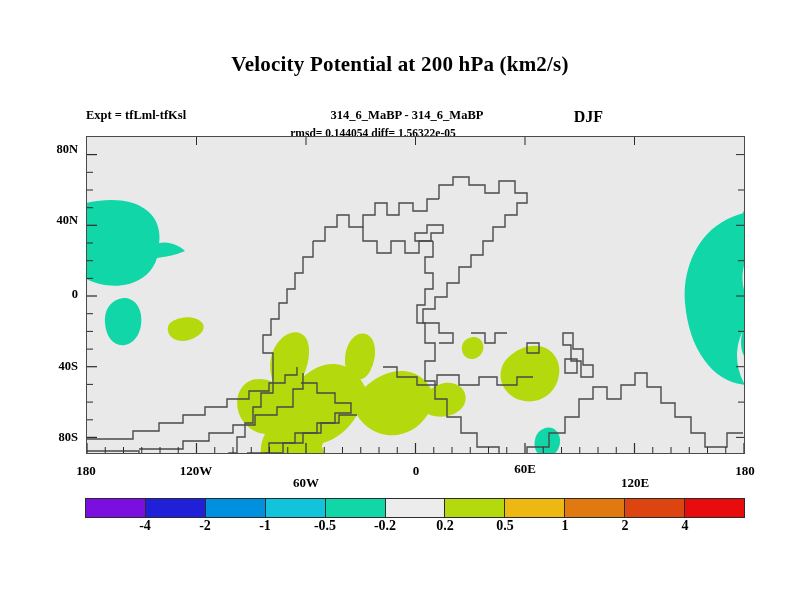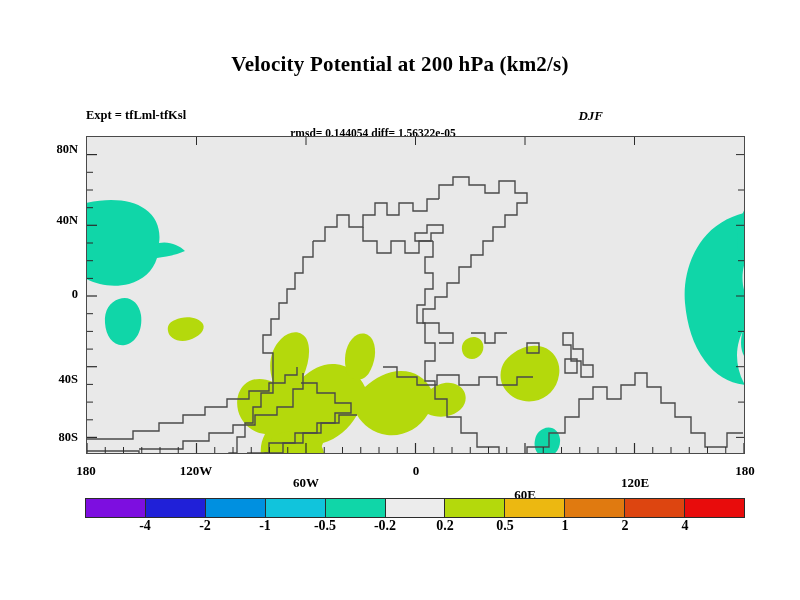--- a/index.html
+++ b/index.html
@@ -55,23 +55,22 @@
     width: 800px;
     text-align: center;
     font-size: 12.5px;
     font-weight: bold;
     padding-left: 14px;
     box-sizing: border-box;
   }
   .season-label {
     position: absolute;
     right: 38px; top: 108px;
-    font-size: 13px;
-    font-weight: bold;
-    font-style: italic;
+    font-size: 16px;
+    font-weight: bold;
   }
 
   
   #plot-frame {
     position: absolute;
     left: 86px; top: 136px;
     width: 659px; height: 318px;
     border: 1px solid #4a4a4a;
     box-sizing: border-box;
     background: #e9e9e9;
@@ -123,20 +122,21 @@
   }
 </style>
 </head>
 <body>
 
 <div id="figure">
 
   <div class="main-title">Velocity Potential at 200 hPa (km2/s)</div>
   <div class="stats-line">rmsd= 0.144054 diff= 1.56322e-05</div>
   <div class="expt-label">Expt = tfLml-tfKsl</div>
+  <div class="case-label">314_6_MaBP - 314_6_MaBP</div>
   <div class="season-label">DJF</div>
 
   <div id="plot-frame">
     <svg id="map-svg" width="657" height="316" viewBox="0 0 657 316">
       <rect x="0" y="0" width="657" height="316" fill="#e9e9e9"></rect>
 
       <g>
 
         <path fill="#10d6a8" d="M -10,68 C 20,60 44,62 58,72 C 70,80 74,94 72,106
                  C 82,104 92,108 98,114 C 89,118 78,120 70,121
@@ -330,30 +330,30 @@
           <line x1="657" y1="300.4" x2="649" y2="300.4"></line>
         </g>
       </g>
     </svg>
   </div>
 
   <div id="ytick-labels">
       <div class="ytick-label" style="left: 34px; top: 143px; font-family: Liberation Serif, serif;">80N</div>
       <div class="ytick-label" style="left: 34px; top: 214px;">40N</div>
       <div class="ytick-label" style="left: 34px; top: 288px;">0</div>
-      <div class="ytick-label" style="left: 34px; top: 360px; margin-top: 13px;">40S</div>
+      <div class="ytick-label" style="left: 34px; top: 360px;">40S</div>
       <div class="ytick-label" style="left: 34px; top: 431px;">80S</div>
     </div>
 
   <div id="xtick-labels">
       <div class="xtick-label" style="left: 86px; top: 464px;">180</div>
       <div class="xtick-label" style="left: 196px; top: 464px;">120W</div>
       <div class="xtick-label" style="left: 306px; top: 476px;">60W</div>
       <div class="xtick-label" style="left: 416px; top: 464px;">0</div>
-      <div class="xtick-label" style="left: 525px; top: 488px;">60E</div>
+      <div class="xtick-label" style="left: 525px; top: 462px;">60E</div>
       <div class="xtick-label" style="left: 635px; top: 476px;">120E</div>
       <div class="xtick-label" style="left: 745px; top: 464px;">180</div>
     </div>
 
   <div id="colorbar">
       <div class="swatch" title="&lt; -4" style="background: rgb(125, 14, 224);"></div>
       <div class="swatch" title="-4 to -2" style="background: rgb(32, 32, 216);"></div>
       <div class="swatch" title="-2 to -1" style="background: rgb(0, 144, 224);"></div>
       <div class="swatch" title="-1 to -0.5" style="background: rgb(17, 196, 220);"></div>
       <div class="swatch" title="-0.5 to -0.2" style="background: rgb(16, 214, 168);"></div>

